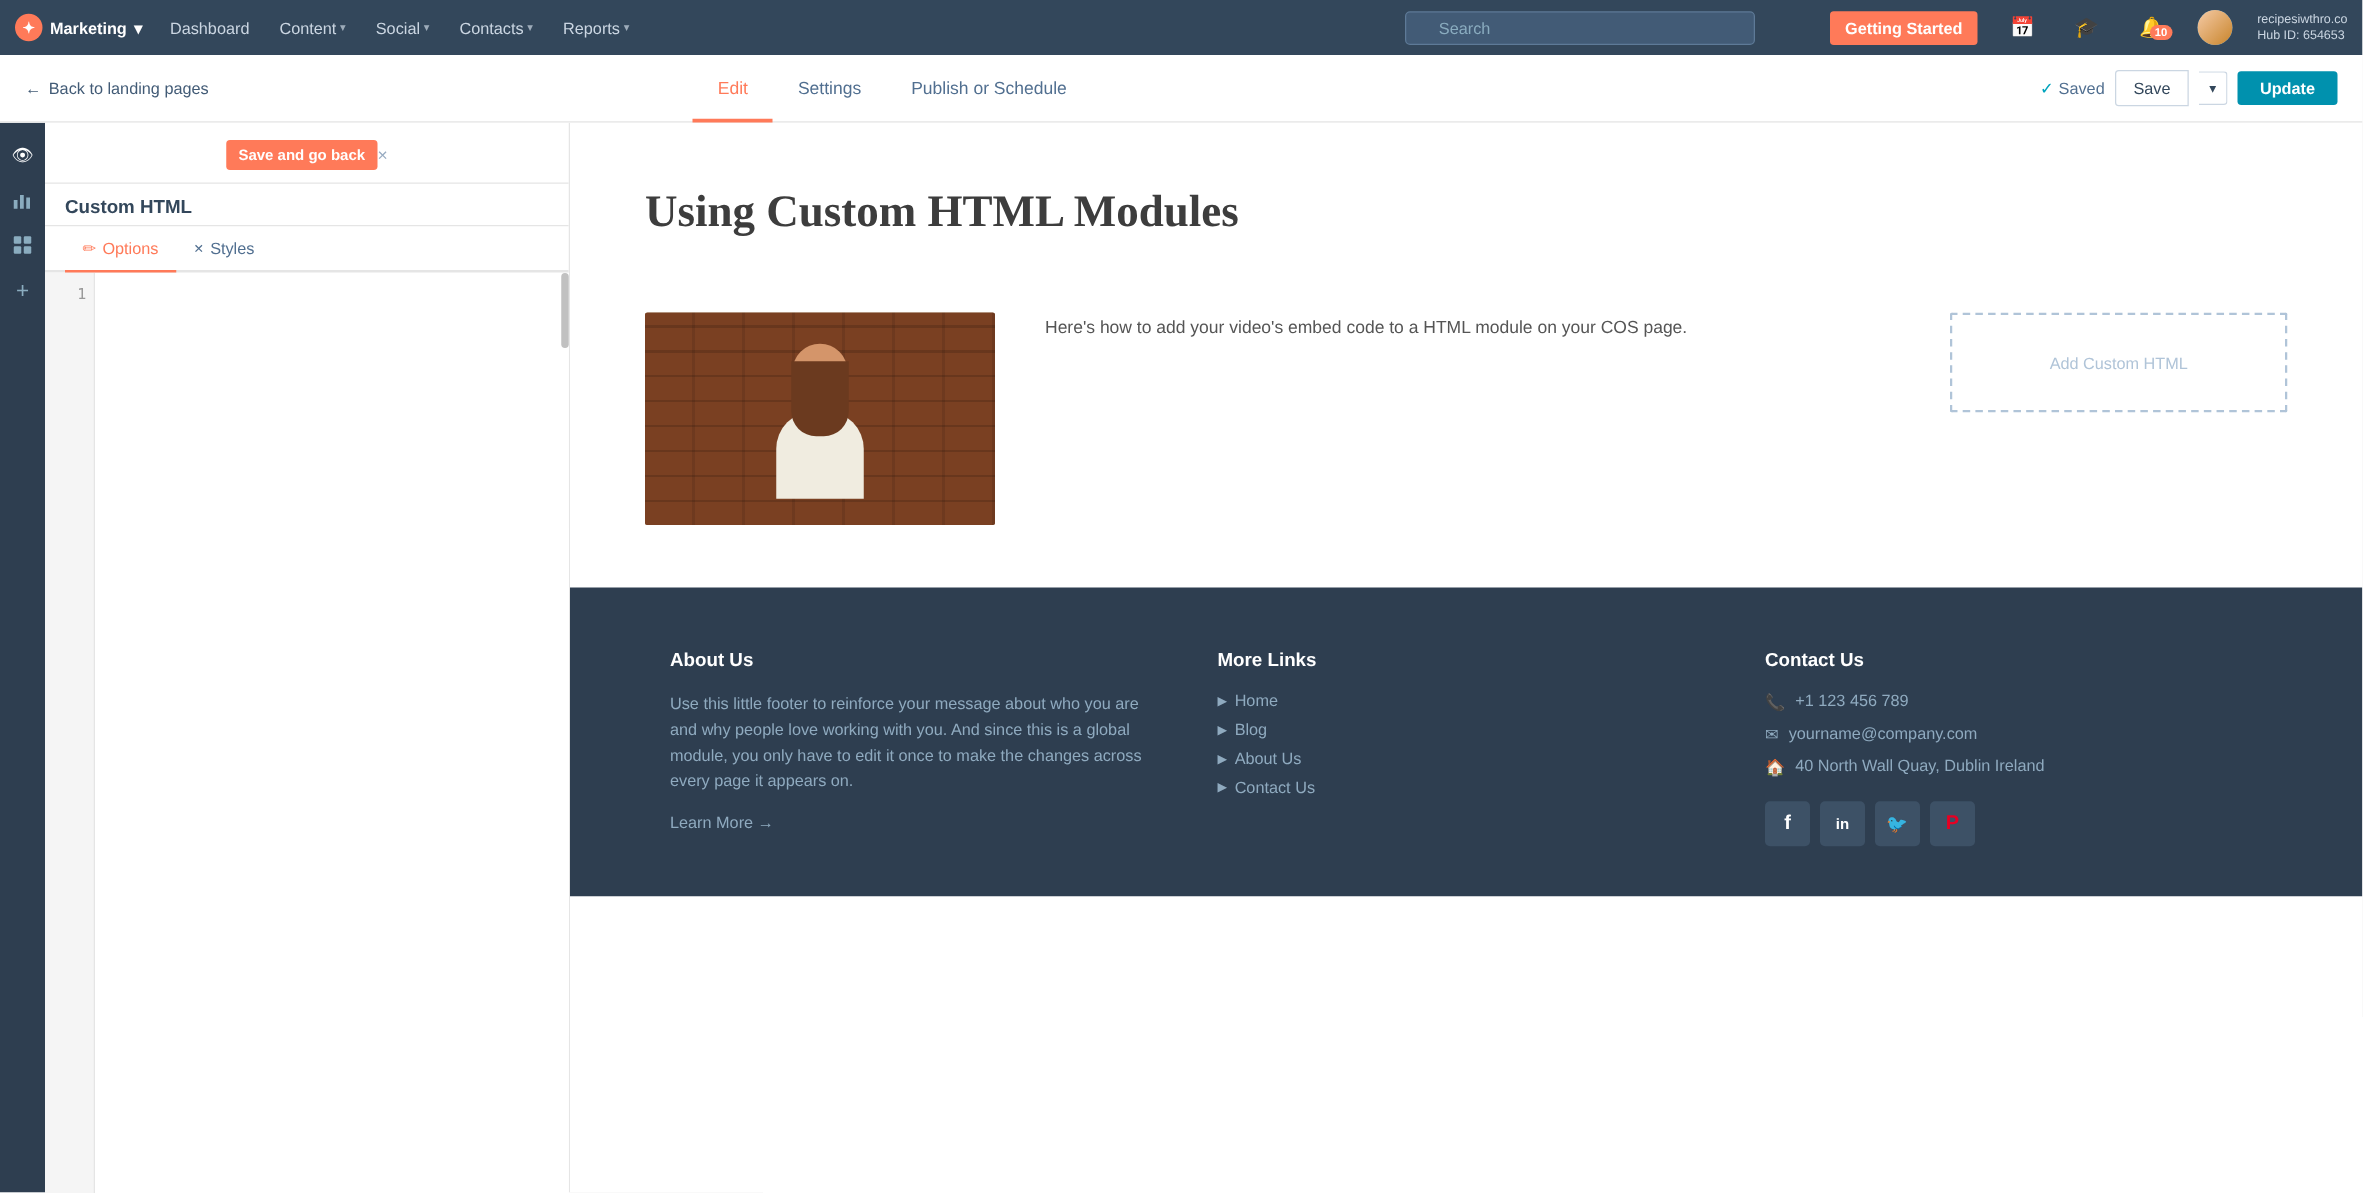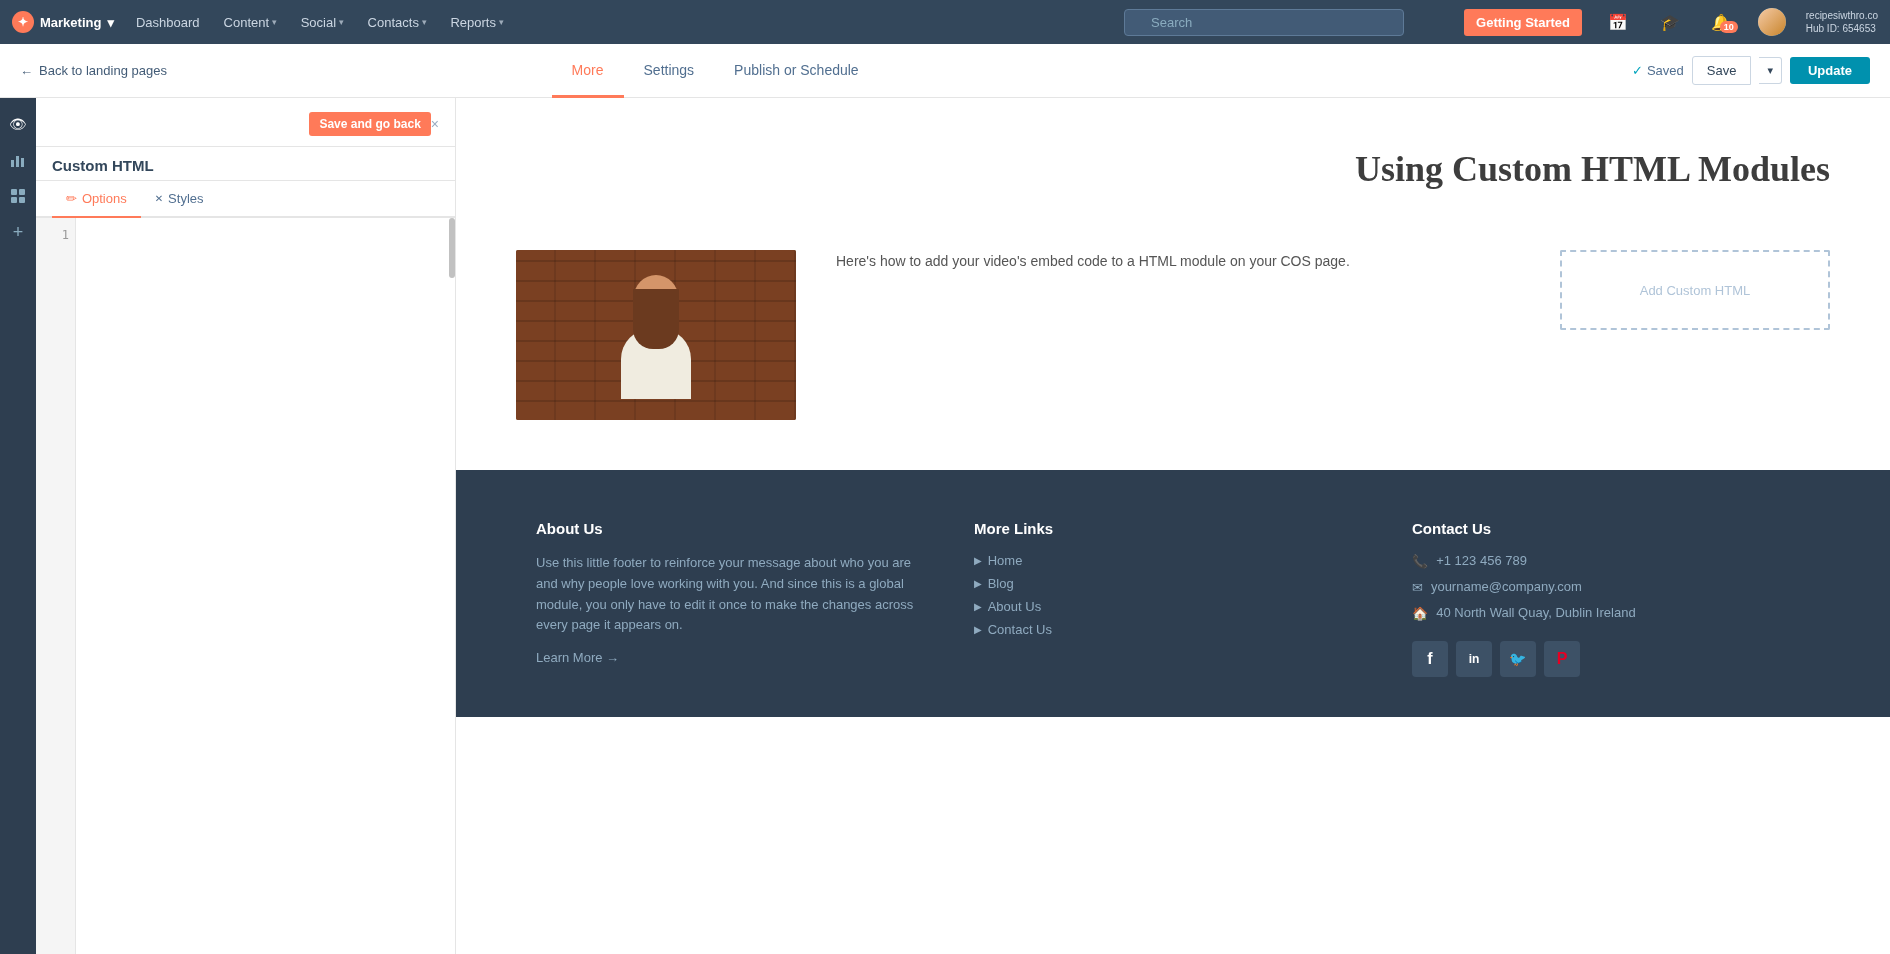--- a/index.html
+++ b/index.html
@@ -113,21 +113,21 @@
     
     .panel {
       width: 420px;
       background: #fff;
       border-right: 1px solid #e5e5e5;
       display: flex; flex-direction: column;
       flex-shrink: 0;
       overflow: hidden;
     }
     .panel-header {
-      display: flex; align-items: center; justify-content: flex-end;
+      display: flex; align-items: center; justify-content: center;
       padding: 14px 16px 10px 16px; border-bottom: 1px solid #e5e5e5;
     }
     .panel-title { font-size: 15px; font-weight: 600; color: #33475b; }
     .panel-close { background: none; border: none; font-size: 14px; color: #99acc2; cursor: pointer; }
     .panel-tabs {
       display: flex; gap: 0; padding: 0 16px; border-bottom: 2px solid #e5e5e5;
     }
     .panel-tab {
       padding: 10px 14px; font-size: 13px; color: #516f90; cursor: pointer;
       border-bottom: 2px solid transparent; margin-bottom: -2px;
@@ -165,21 +165,21 @@
     }
 
     
     .page-content {
       background: #fff; min-height: 100%;
     }
 
     
     .page-hero {
       padding: 50px 60px 40px 60px;
-      text-align: right;
+      text-align: left;
     }
     .page-hero h1 {
       font-size: 36px; font-weight: 700; color: #3d3d3d;
       font-family: Georgia, serif;
     }
 
     
     .content-row {
       display: flex; align-items: flex-start; gap: 40px;
       padding: 20px 60px 50px 60px;
@@ -302,21 +302,21 @@
 </nav>
 
 <div class="second-bar">
   <a class="back-link">
     <span>←</span>
     <span>Back to landing pages</span>
   </a>
 
   <div class="second-bar-tabs">
     <div class="tab-item active">
-      <span>More</span>
+      <span>Edit</span>
     </div>
     <div class="tab-item">
       <span>Settings</span>
     </div>
     <div class="tab-item">
       <span>Publish or Schedule</span>
     </div>
   </div>
 
   <div class="second-bar-right">

